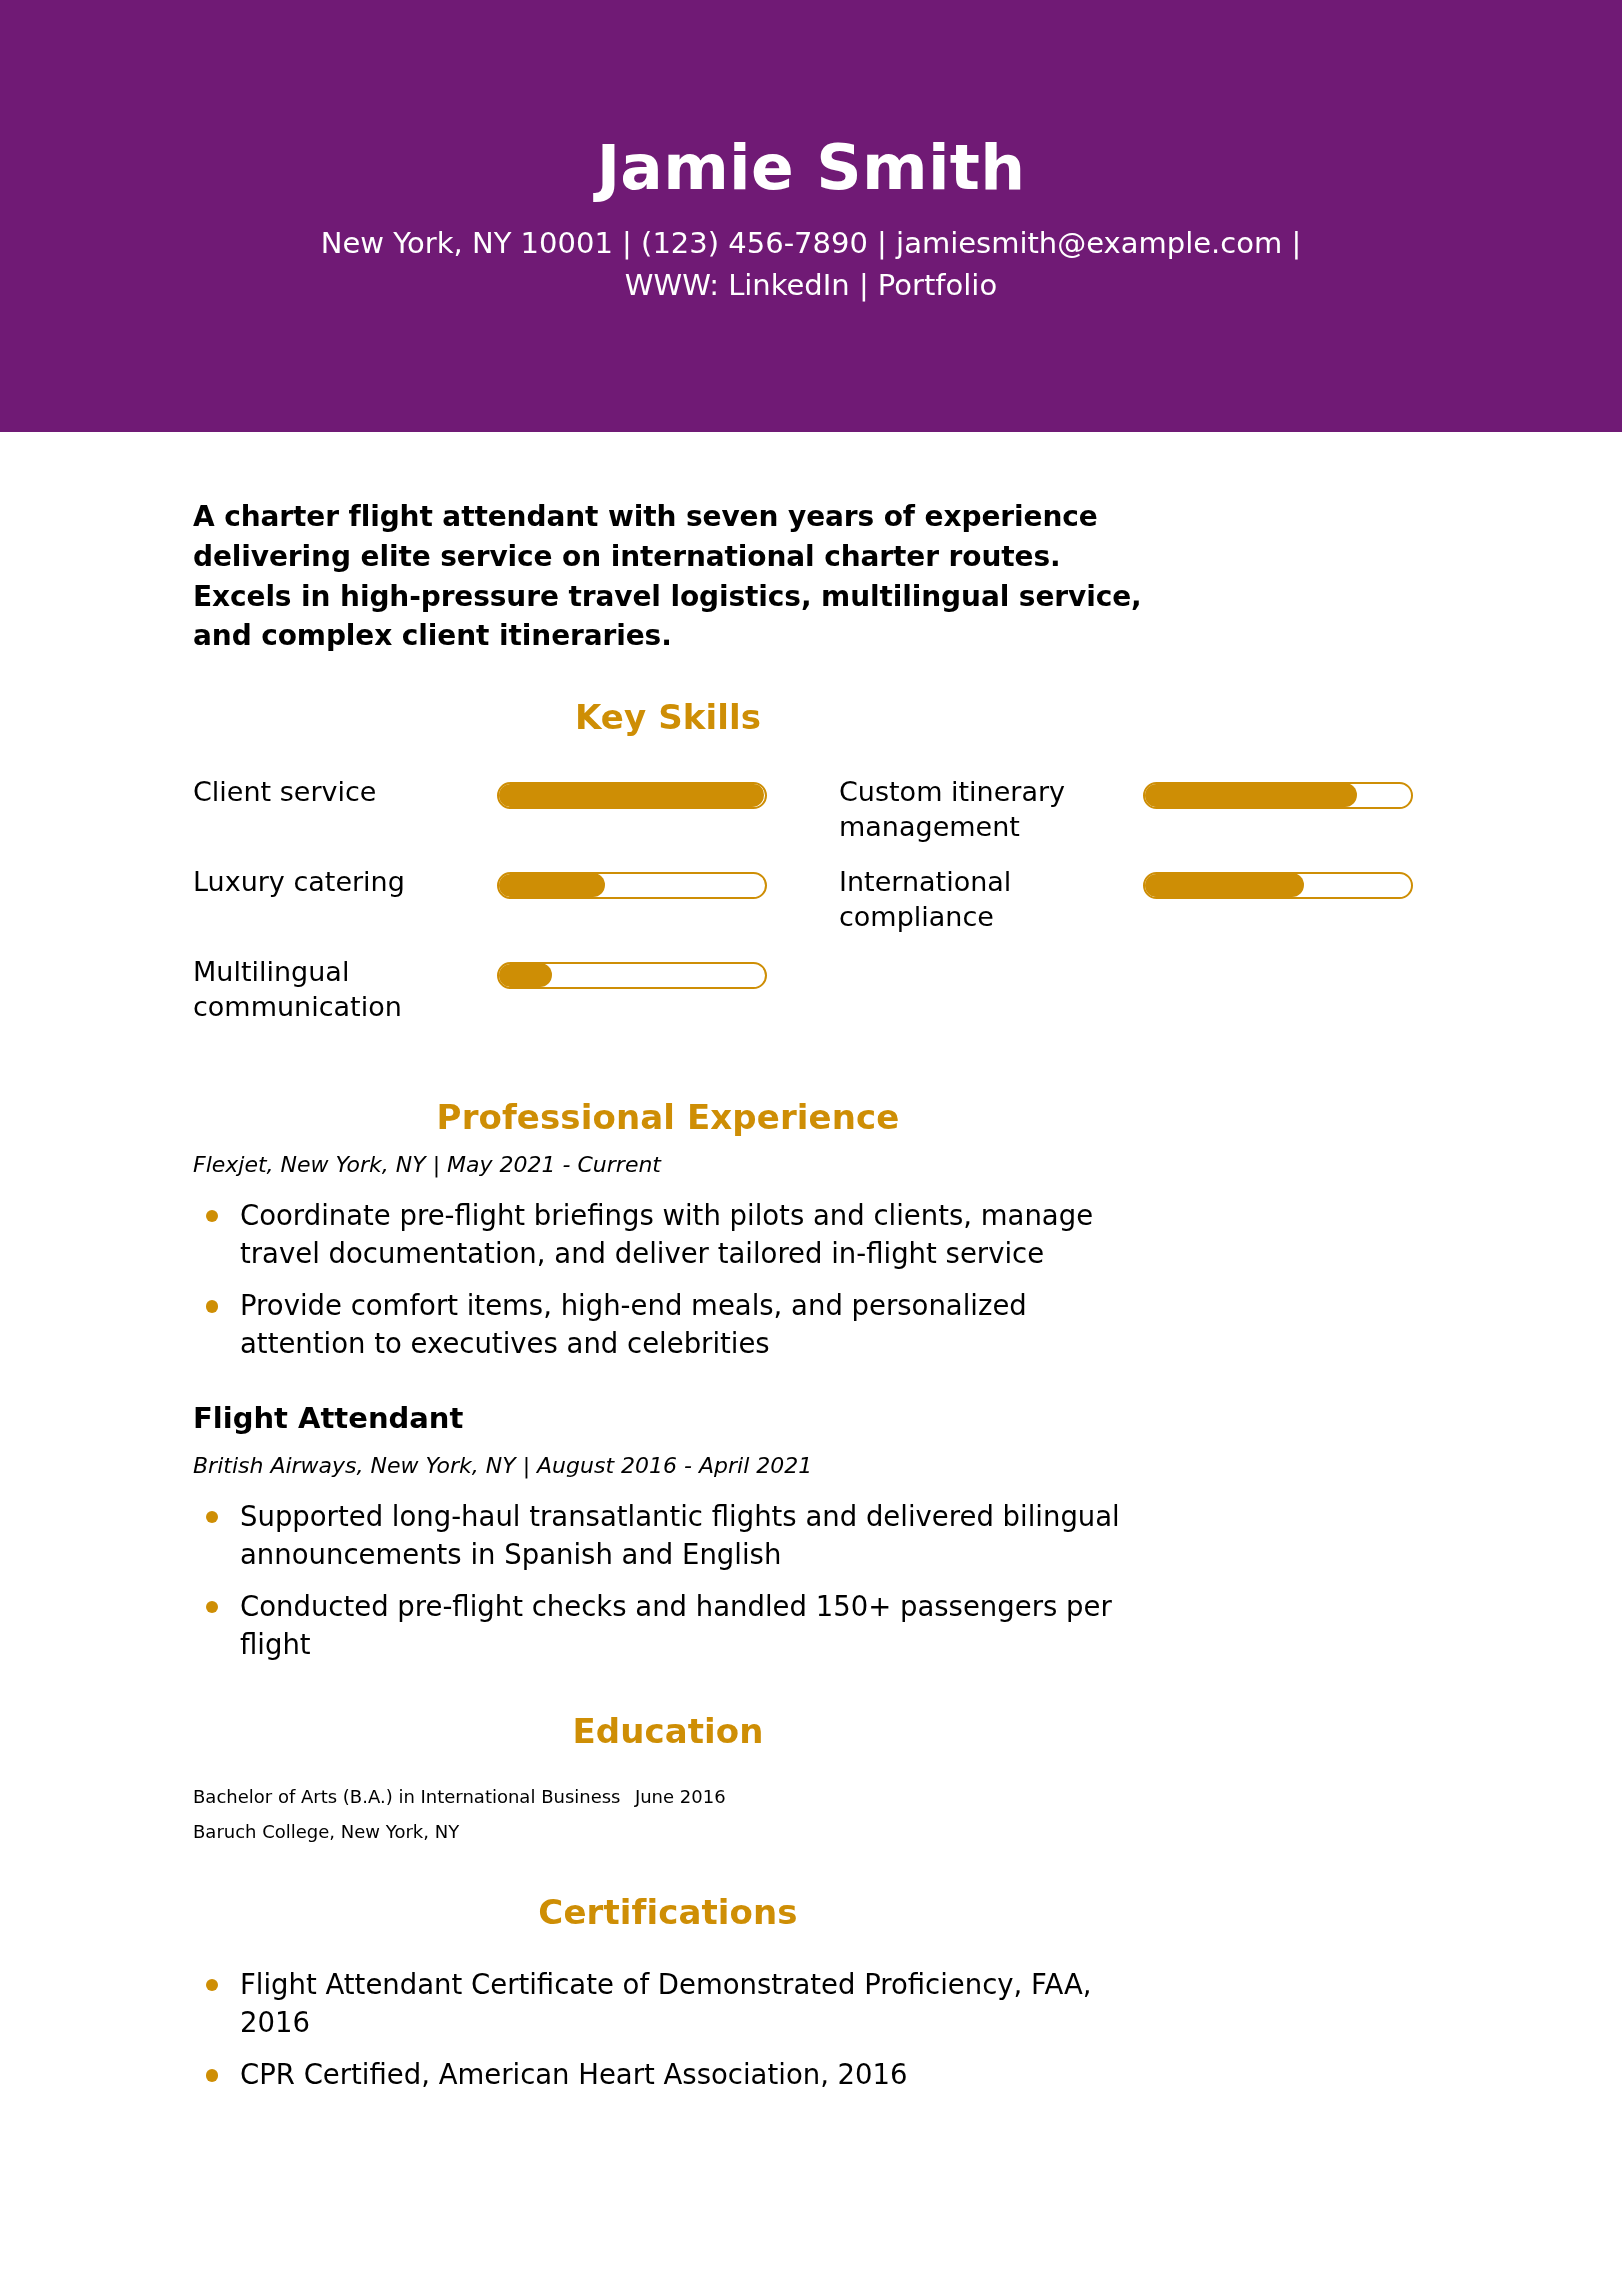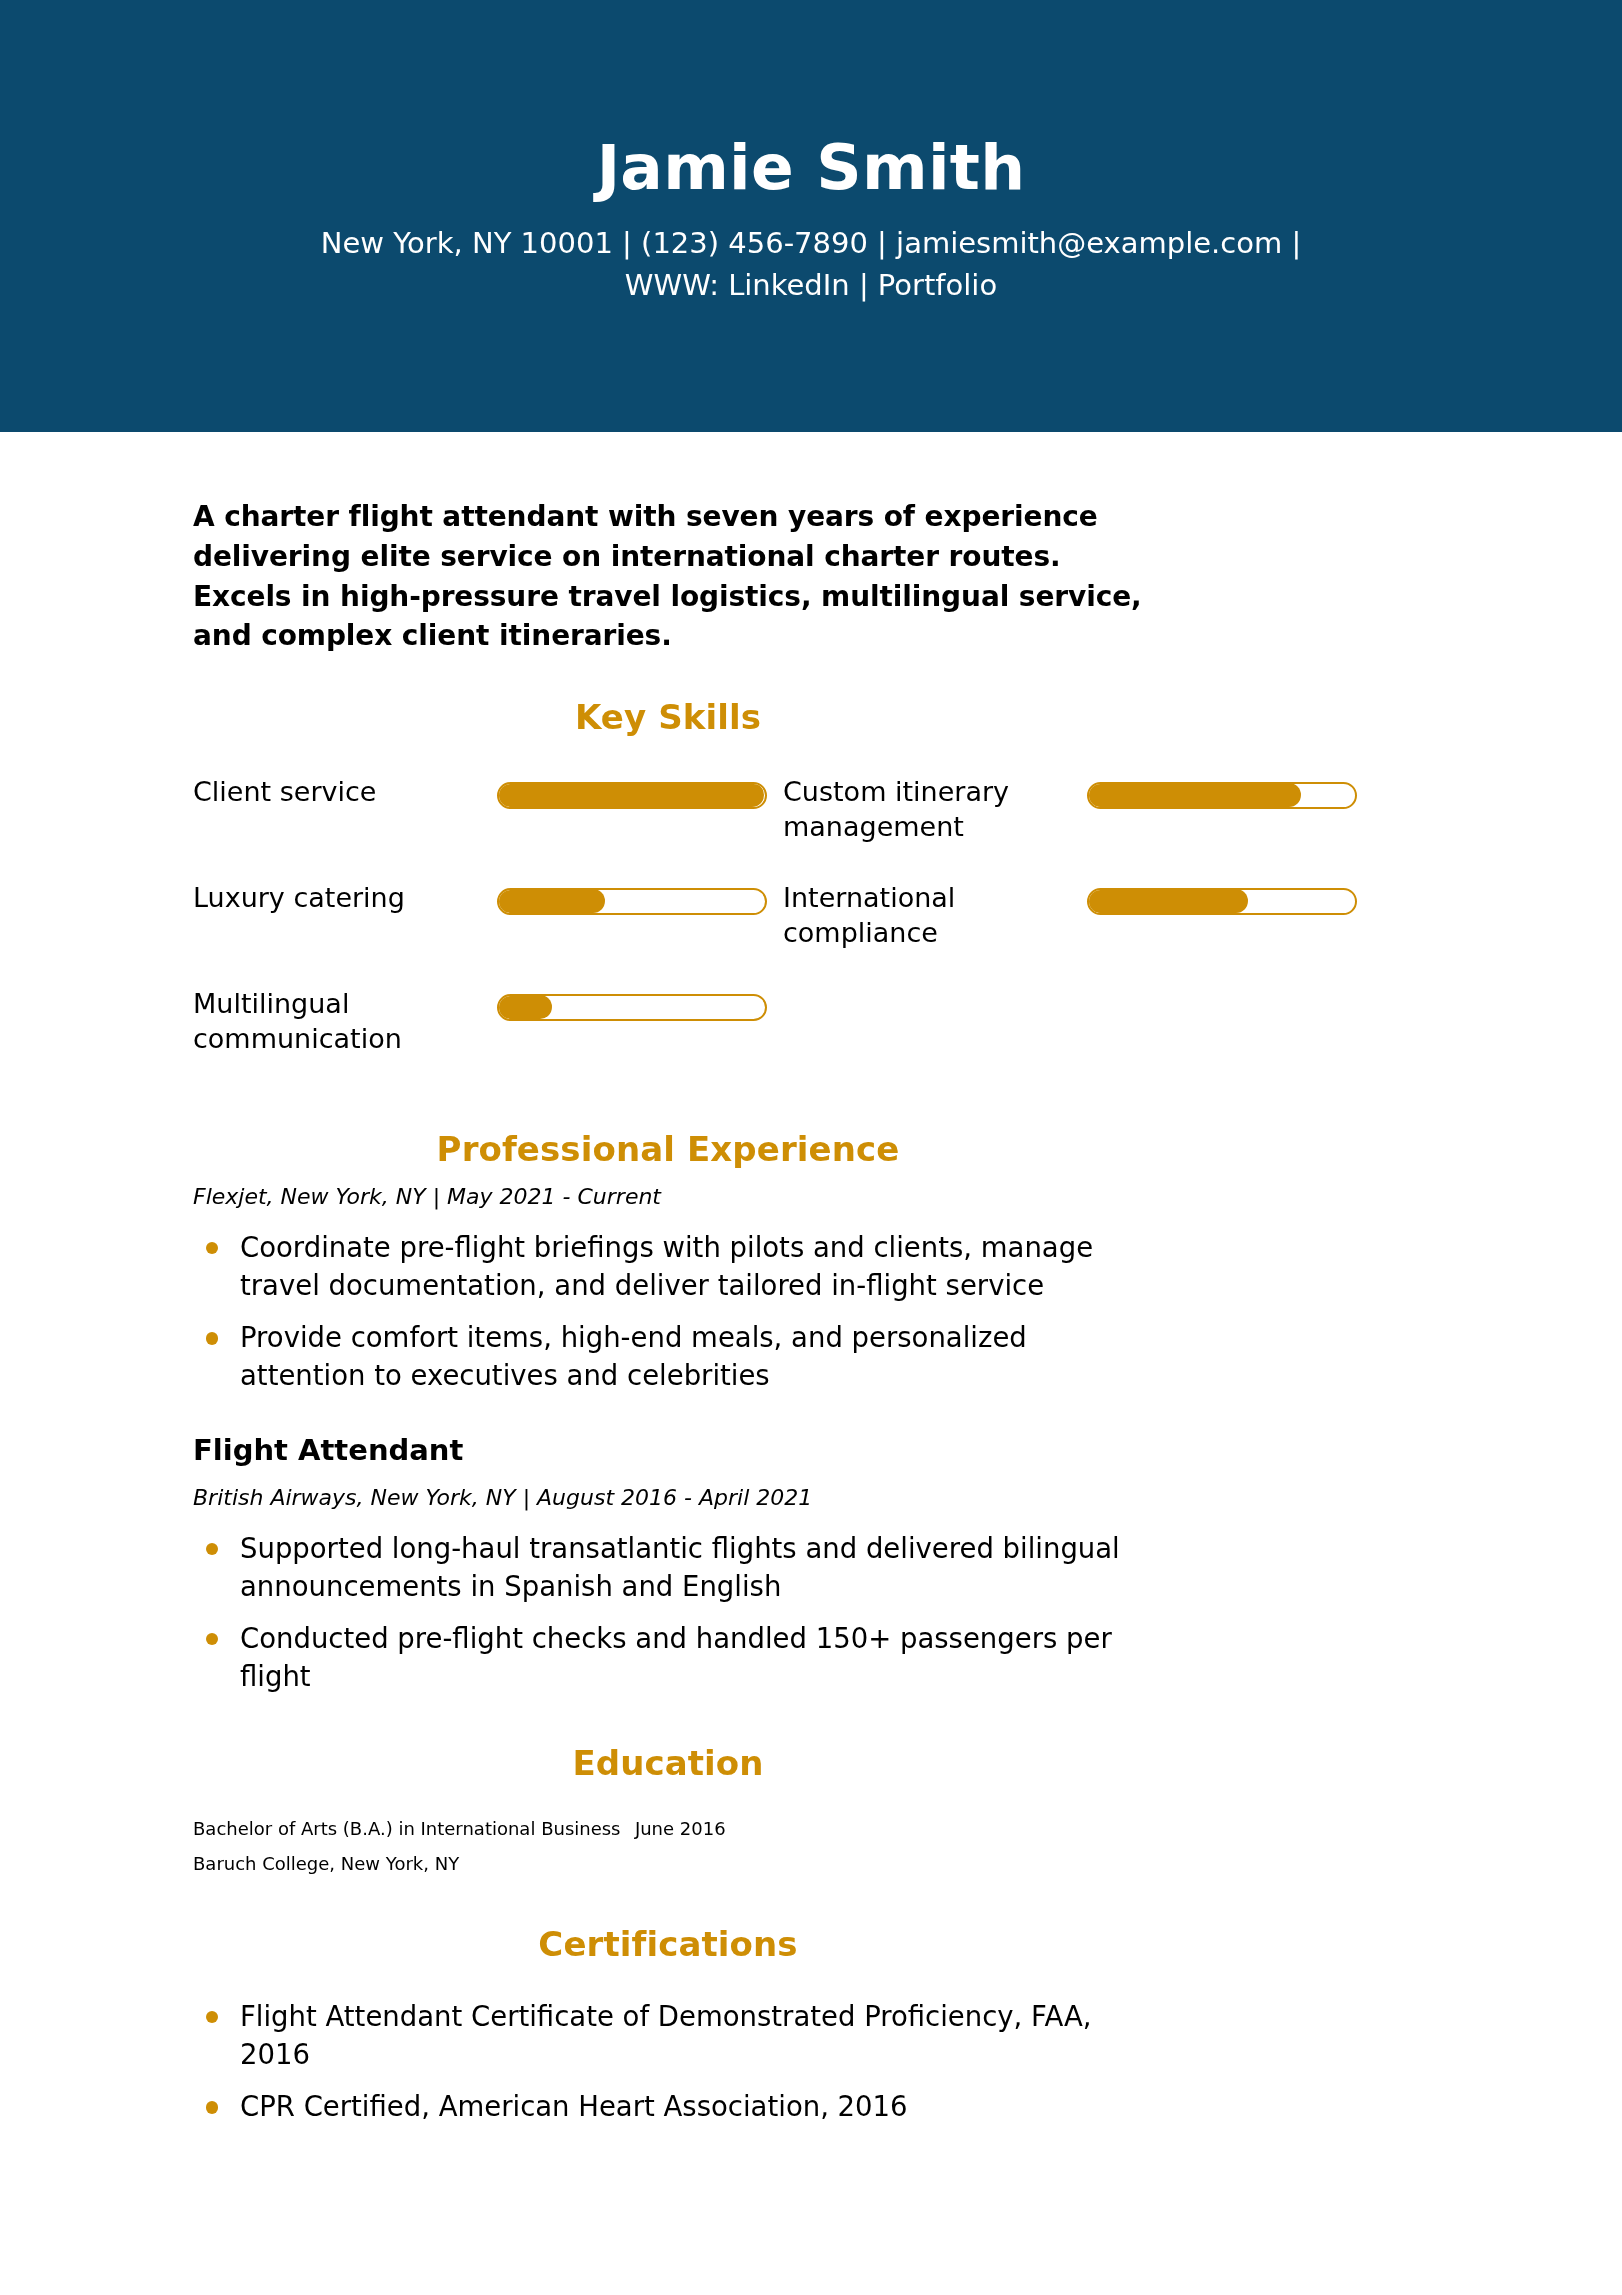--- a/index.html
+++ b/index.html
@@ -12,21 +12,21 @@
     height: 2295px;
     font-family: "DejaVu Sans", sans-serif;
     color: #000000;
     overflow: hidden;
   }
 
   
   .header-band {
     width: 1622px;
     height: 432px;
-    background: #0c4a6e;
+    background: #701a75;
     box-sizing: border-box;
     display: flex;
     flex-direction: column;
     align-items: center;
     justify-content: flex-start;
     padding-top: 134px;
   }
   .full-name {
     font-size: 63px;
     font-weight: bold;
@@ -73,21 +73,20 @@
   .sh-education   { margin-top: 47px; }
   .sh-certs       { margin-top: 47px; }
 
   
   .skills-grid {
     margin-top: 34px;
     display: grid;
     grid-template-columns: 1fr 1fr;
     column-gap: 72px;
     row-gap: 0px;
-    gap: 16px;
   }
   .skill-row {
     display: flex;
     align-items: flex-start;
     height: 90px;
   }
   .skill-label {
     font-size: 27px;
     line-height: 1.32;
     width: 304px;

